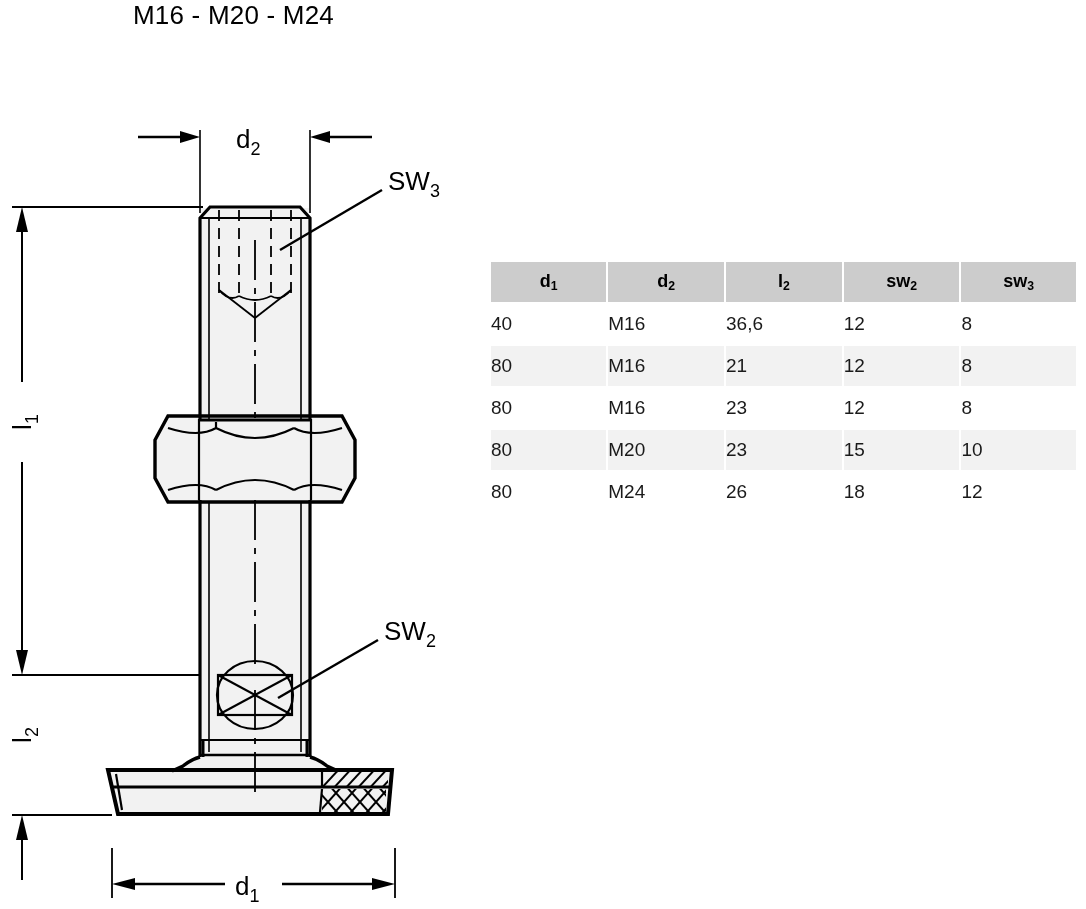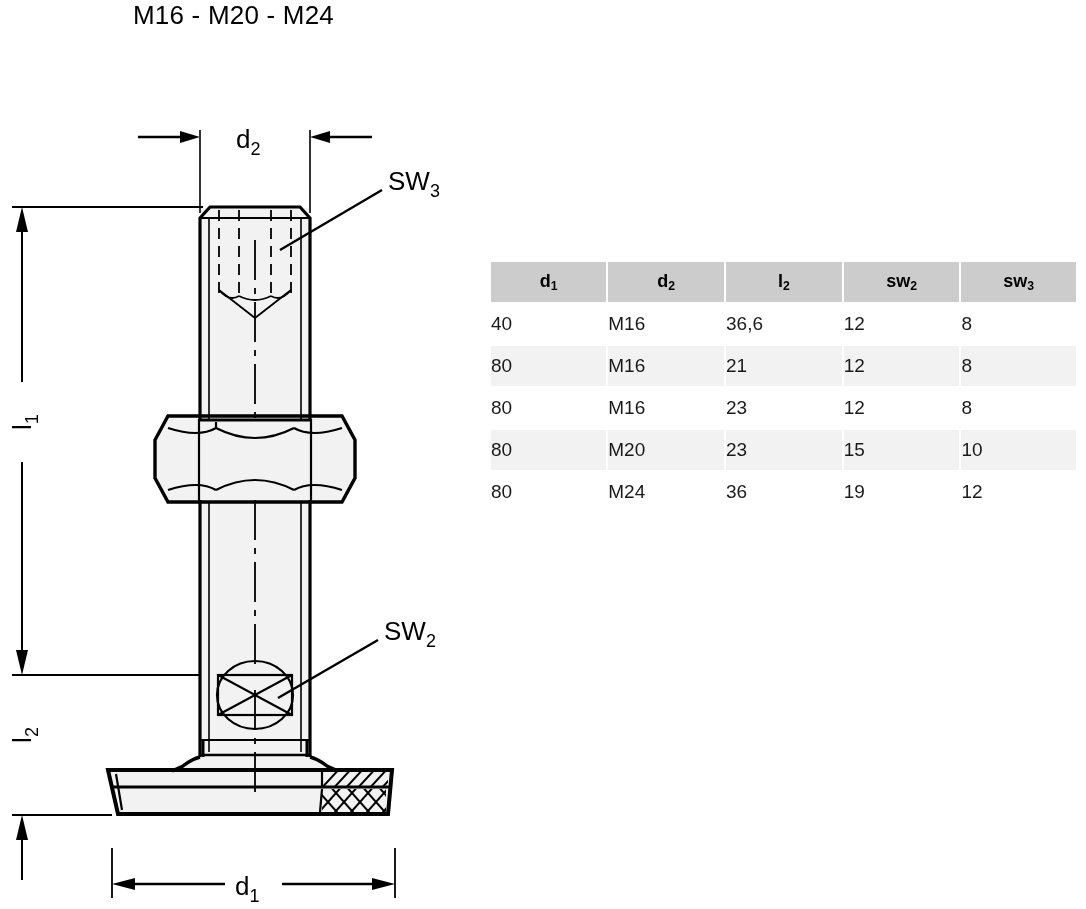--- a/index.html
+++ b/index.html
@@ -333,20 +333,20 @@
       <tr>
         <td>80</td>
         <td>M20</td>
         <td>23</td>
         <td>15</td>
         <td>10</td>
       </tr>
       <tr>
         <td>80</td>
         <td>M24</td>
-        <td>36</td>
-        <td>19</td>
+        <td>26</td>
+        <td>18</td>
         <td>12</td>
       </tr>
     </tbody>
   </table>
 
 </div>
 
 </body></html>

